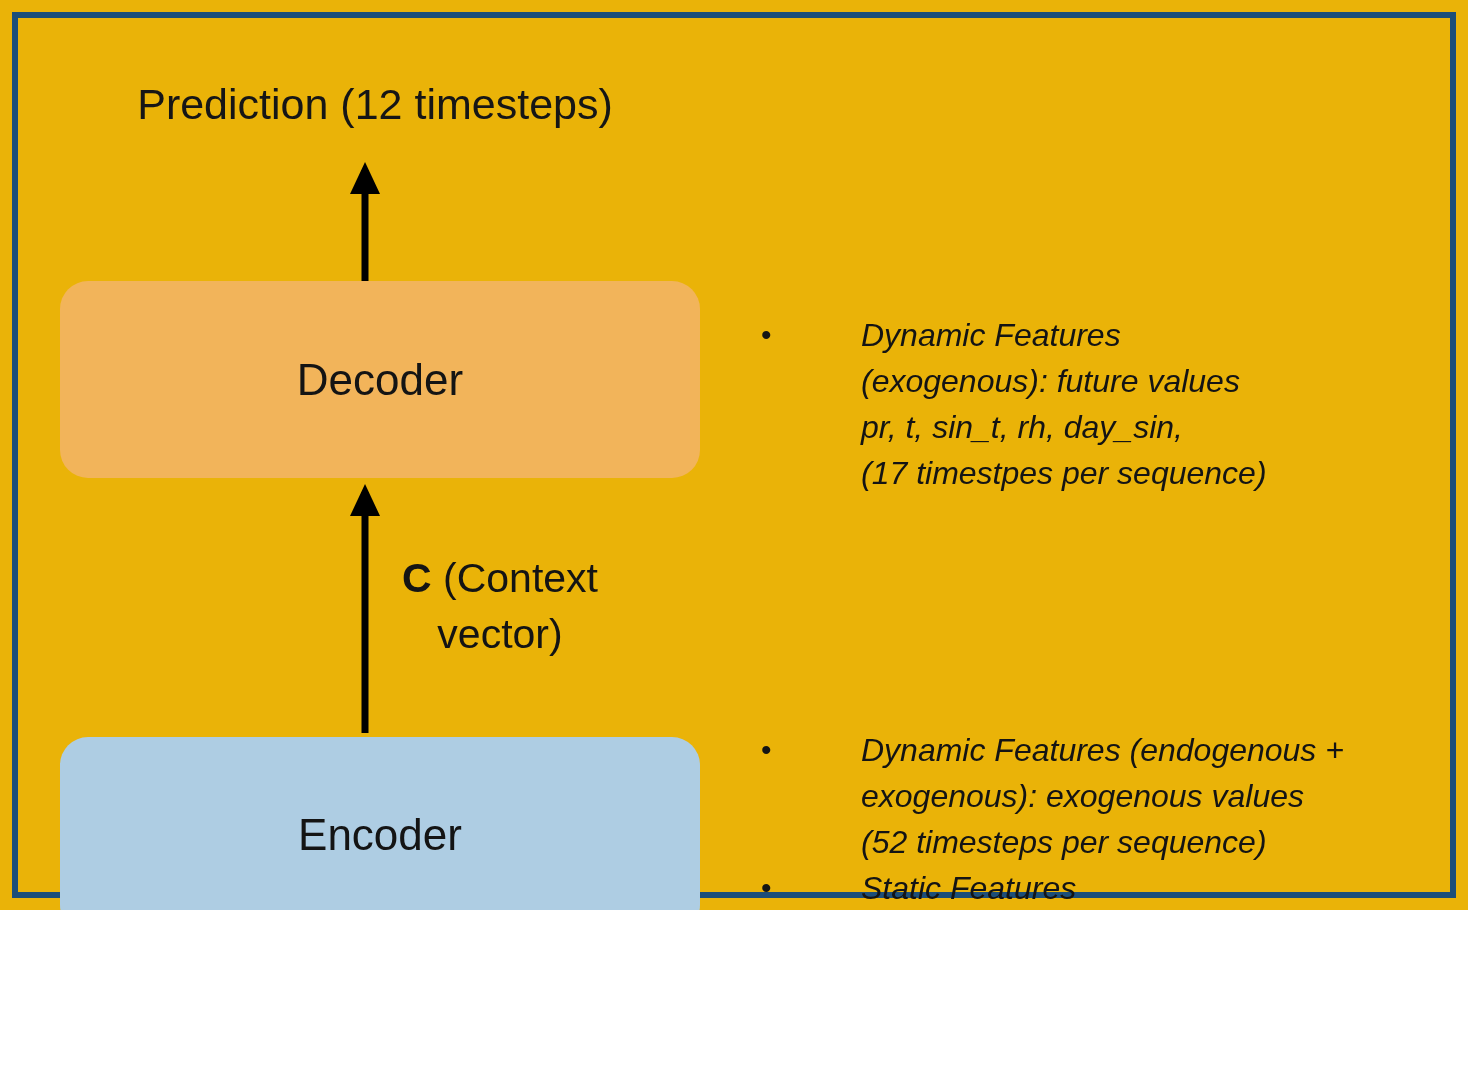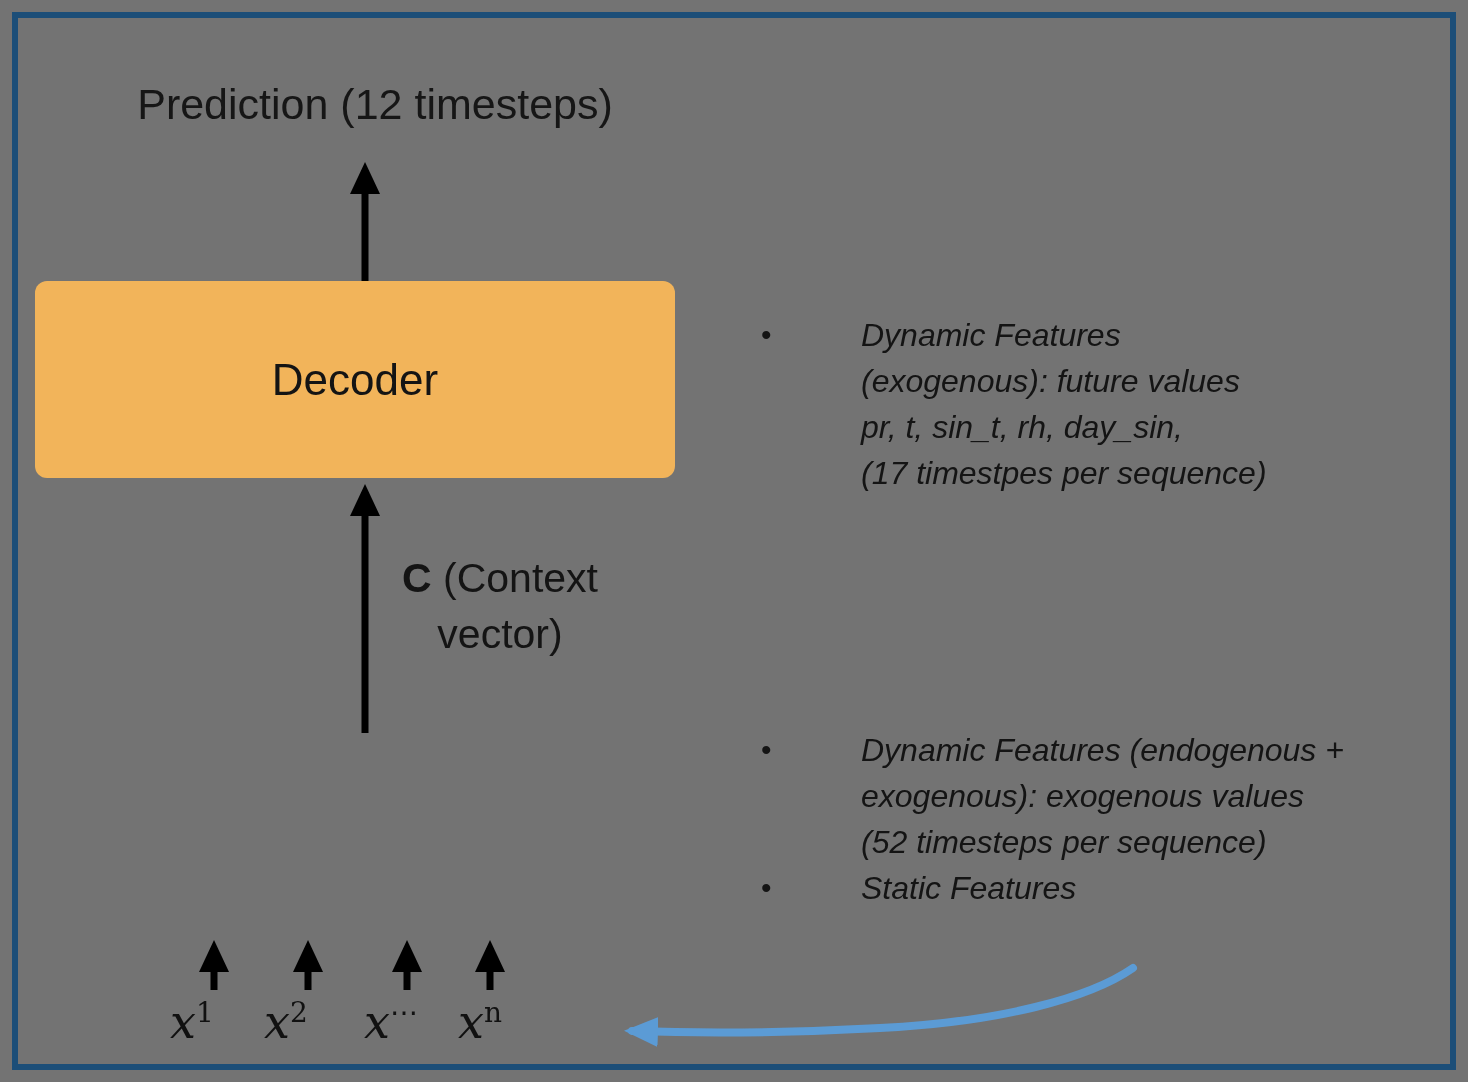--- a/index.html
+++ b/index.html
@@ -1,21 +1,21 @@
 <!DOCTYPE html>
 <html style="--frame-border: #1C4E78; --decoder-fill: #F2B45A; --encoder-fill: #AECDE3; --arrow-black: #000000; --arrow-blue: #5B9BD5;"><head>
 <meta charset="utf-8">
 <style>
   html,body{margin:0;padding:0;background:#fff;}
   body{font-family:"Liberation Sans",sans-serif;color:#111;}
-  #canvas{position:relative;width:1468px;height:1082px;background:#737373;overflow:hidden;}
+  #canvas{position:relative;width:1468px;height:910px;background:#eab308;overflow:hidden;}
   #frame{position:absolute;left:12px;top:12px;right:12px;bottom:12px;border:6px solid var(--frame-border,#1C4E78);}
   .title{position:absolute;left:115px;top:80px;width:520px;text-align:center;
          font-size:43px;font-weight:400;color:#161616;letter-spacing:0px;}
-  .box{position:absolute;left:35px;width:640px;border-radius:12px;
+  .box{position:absolute;left:60px;width:640px;border-radius:28px;
        display:flex;align-items:center;justify-content:center;
        font-size:44px;color:#141414;}
   #decoder-box{top:281px;height:197px;background:var(--decoder-fill,#F2B45A);}
   #encoder-box{top:737px;height:196px;background:var(--encoder-fill,#AECDE3);}
   #arrows{position:absolute;left:0;top:0;width:1468px;height:1082px;pointer-events:none;}
   .ctx-label{position:absolute;left:384px;top:550px;width:232px;text-align:center;
              font-size:41px;line-height:56px;color:#141414;}
   .ctx-label .b{font-weight:700;}
   .inp{position:absolute;top:995px;width:96px;
        font-family:"DejaVu Serif",serif;font-style:italic;font-size:46px;color:#111;}
@@ -34,20 +34,23 @@
 <div id="canvas">
 
   <div id="frame"></div>
 
   <div class="title">Prediction (12 timesteps)</div>
 
   <div class="box" id="decoder-box">
     <span>Decoder</span>
   </div>
 
+  <div class="box" id="encoder-box">
+    <span>Encoder</span>
+  </div>
 
   <div class="ctx-label">
     <span class="b">C</span><span> (Context</span><br>
     <span>vector)</span>
   </div>
 
   <svg id="arrows" viewBox="0 0 1468 1082" xmlns="http://www.w3.org/2000/svg">
     <defs>
       <marker id="ab" markerUnits="userSpaceOnUse" markerWidth="40" markerHeight="34" refX="24" refY="17" orient="auto">
         <path d="M0,2 L32,17 L0,32 Z" fill="#000"></path>

